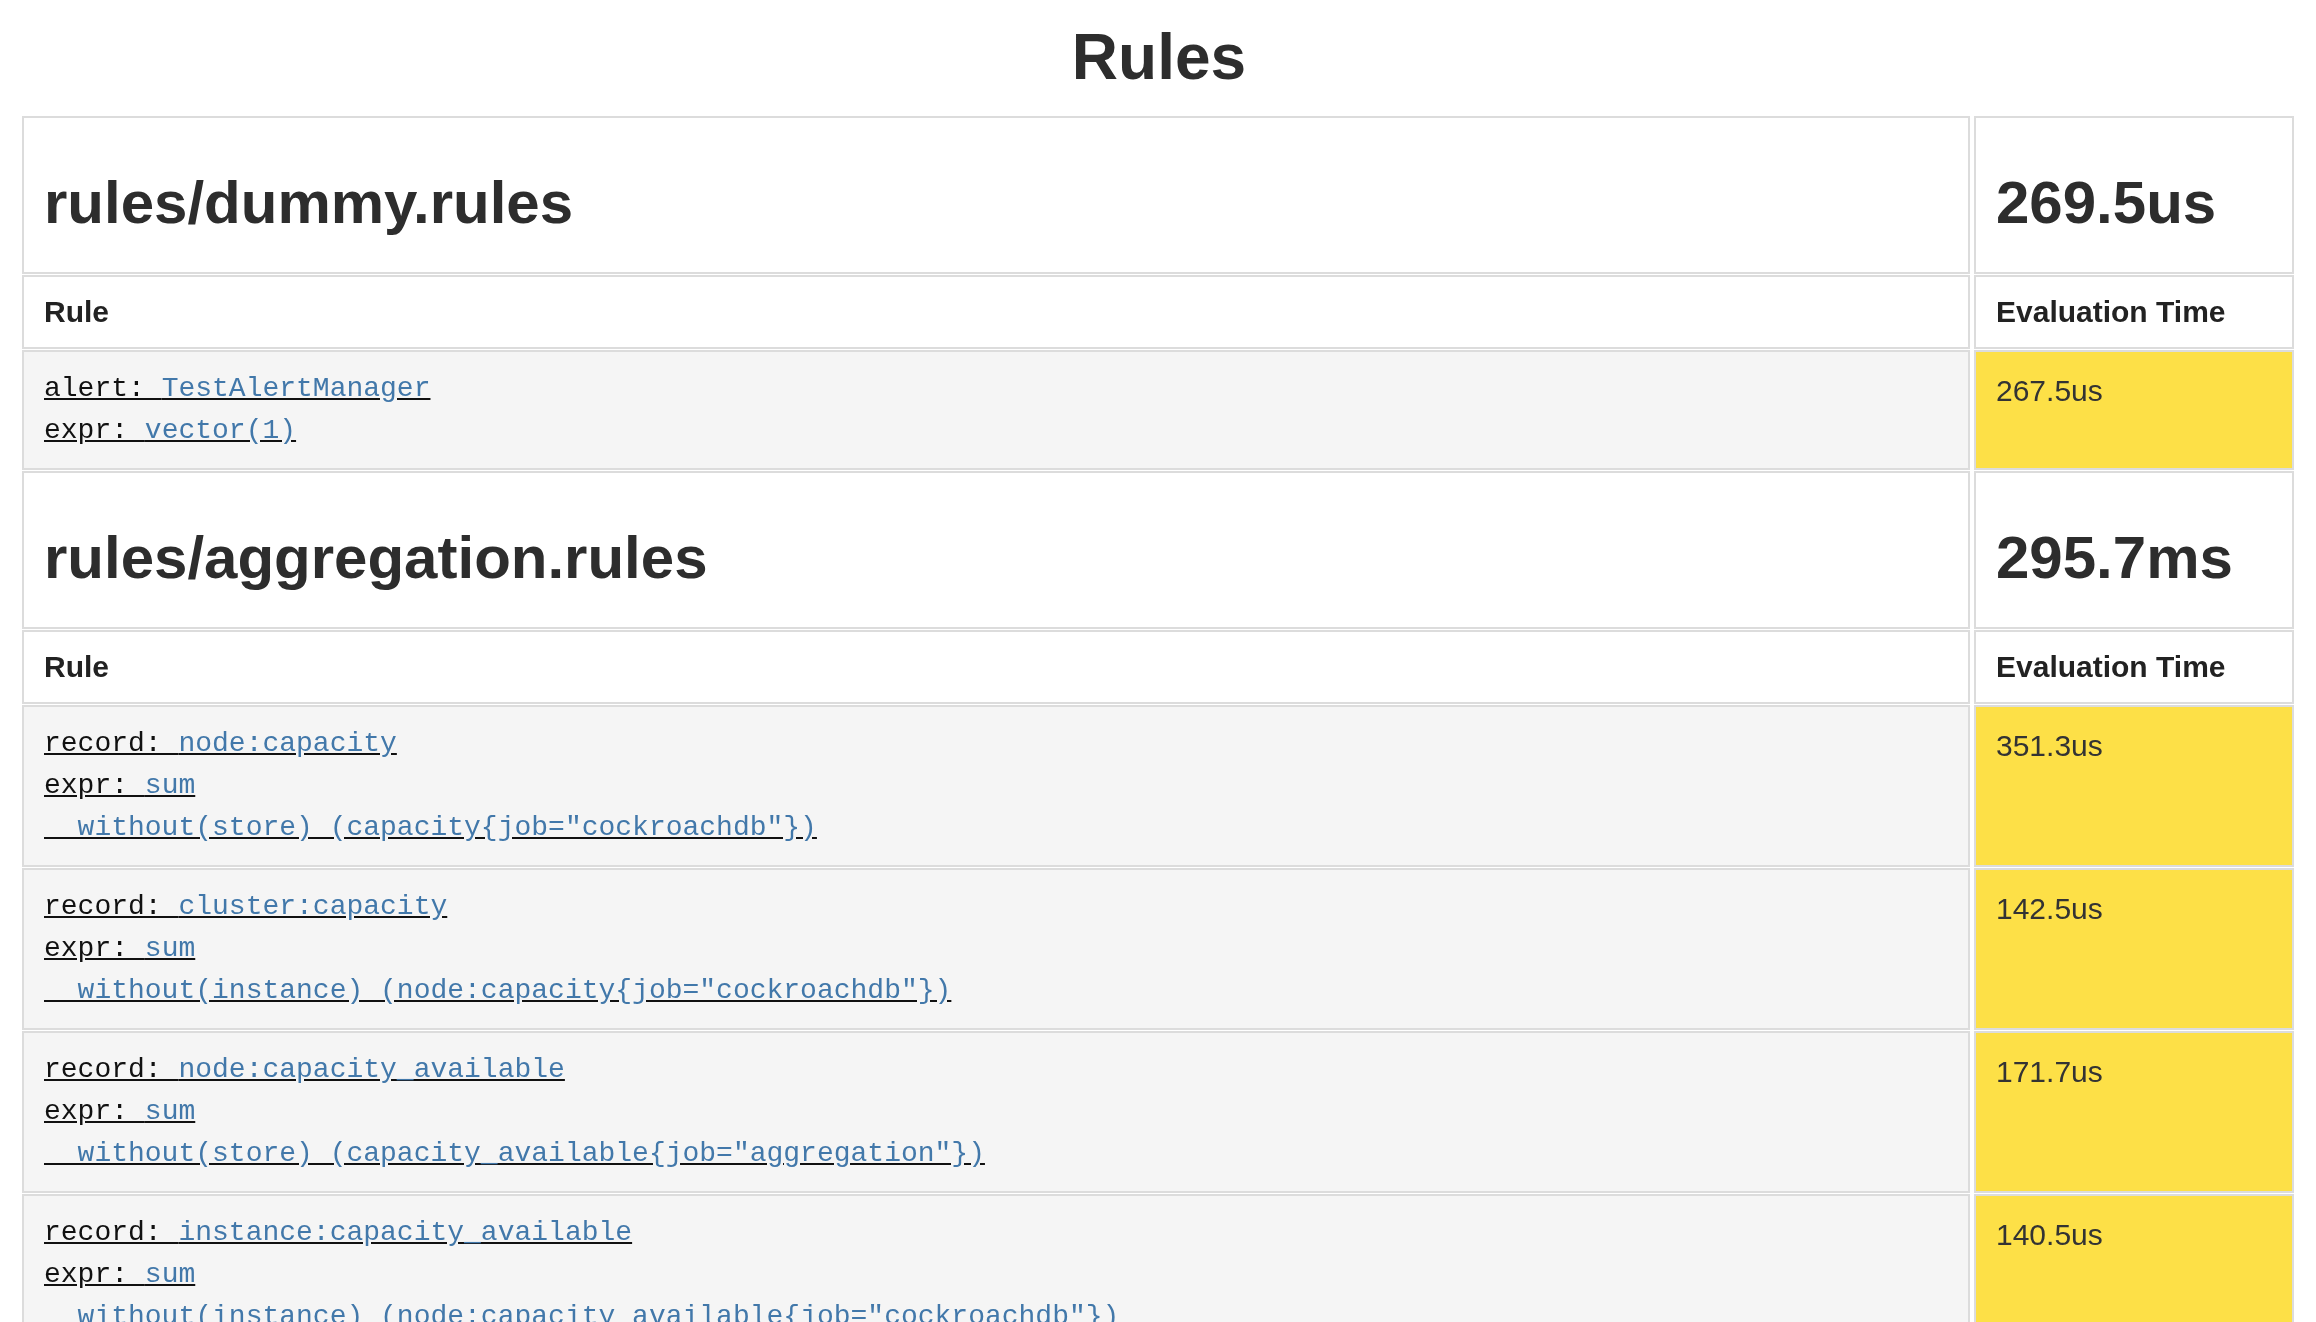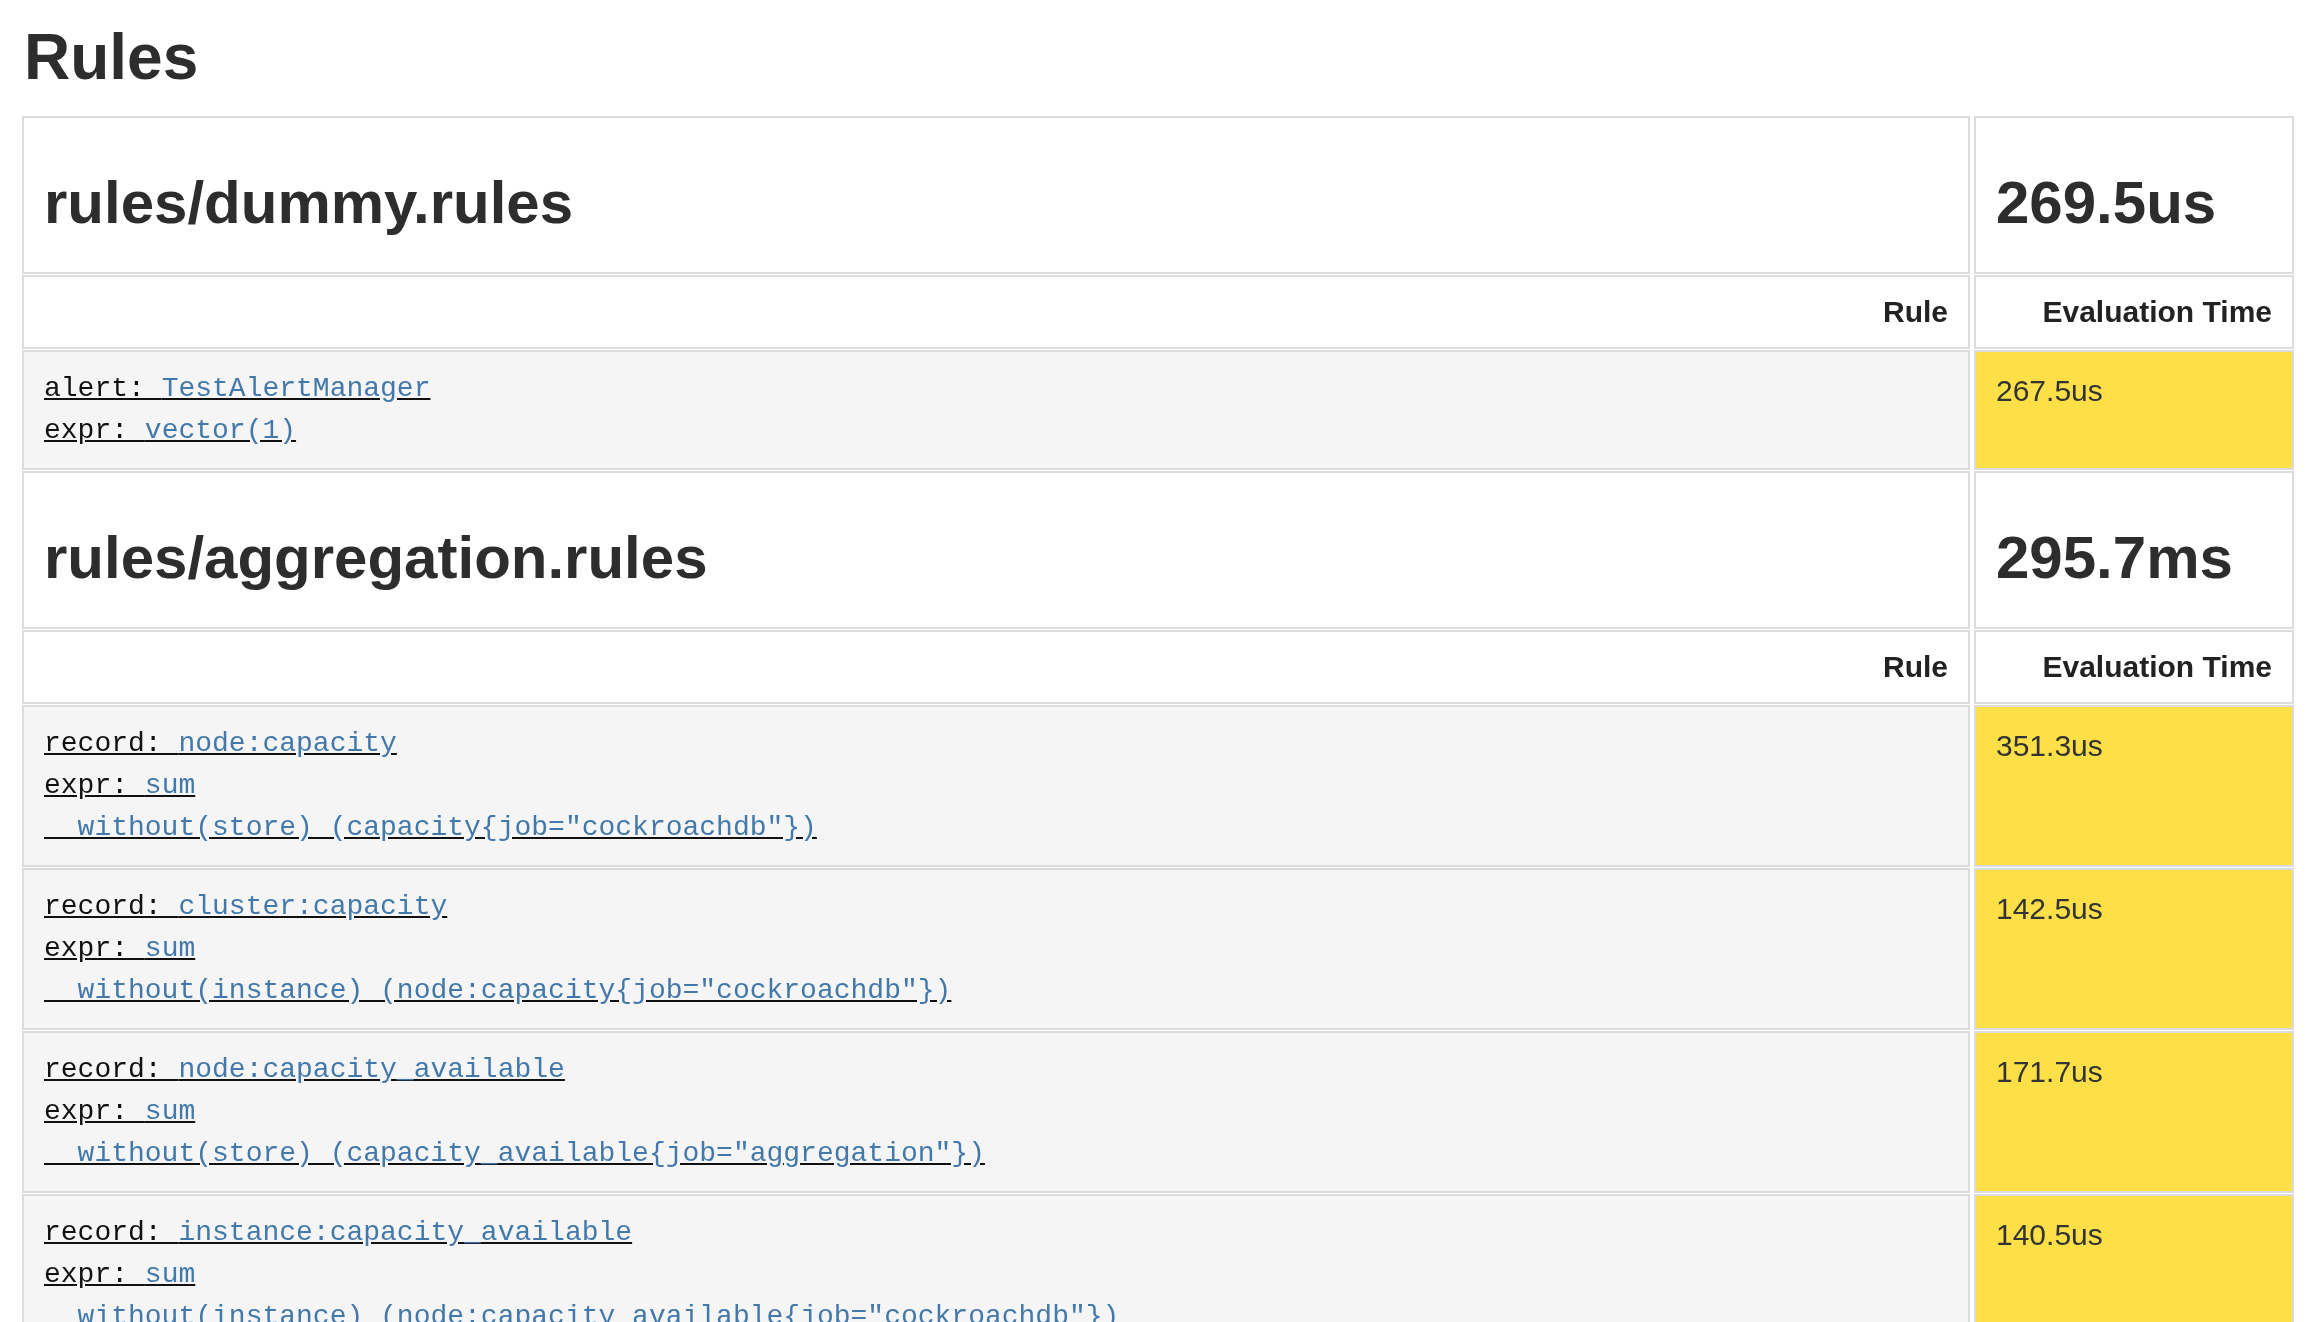--- a/index.html
+++ b/index.html
@@ -15,20 +15,21 @@
   .page {
     padding: 0 22px;
   }
   h1.page-title {
     font-size: 64px;
     font-weight: bold;
     color: #2d2d2d;
     margin: 22px 0 24px 2px;
     line-height: 1.1;
     letter-spacing: 0;
+    text-align: center;
   }
   .rules-grid {
     display: grid;
     grid-template-columns: 1fr 320px;
     column-gap: 4px;
     row-gap: 1px;
     width: 2272px;
     background: #ffffff;
   }
   .cell {
@@ -54,21 +55,20 @@
     font-weight: bold;
     color: #2d2d2d;
     text-align: center;
   }
   .th-cell {
     padding: 18px 20px;
     font-size: 30px;
     line-height: 34px;
     font-weight: bold;
     color: #222;
-    text-align: right;
   }
   .code-cell {
     background: #f5f5f5;
     padding: 16px 20px;
   }
   .code-cell pre {
     margin: 0;
     font-family: "Liberation Mono", "DejaVu Sans Mono", monospace;
     font-size: 28px;
     line-height: 42px;

